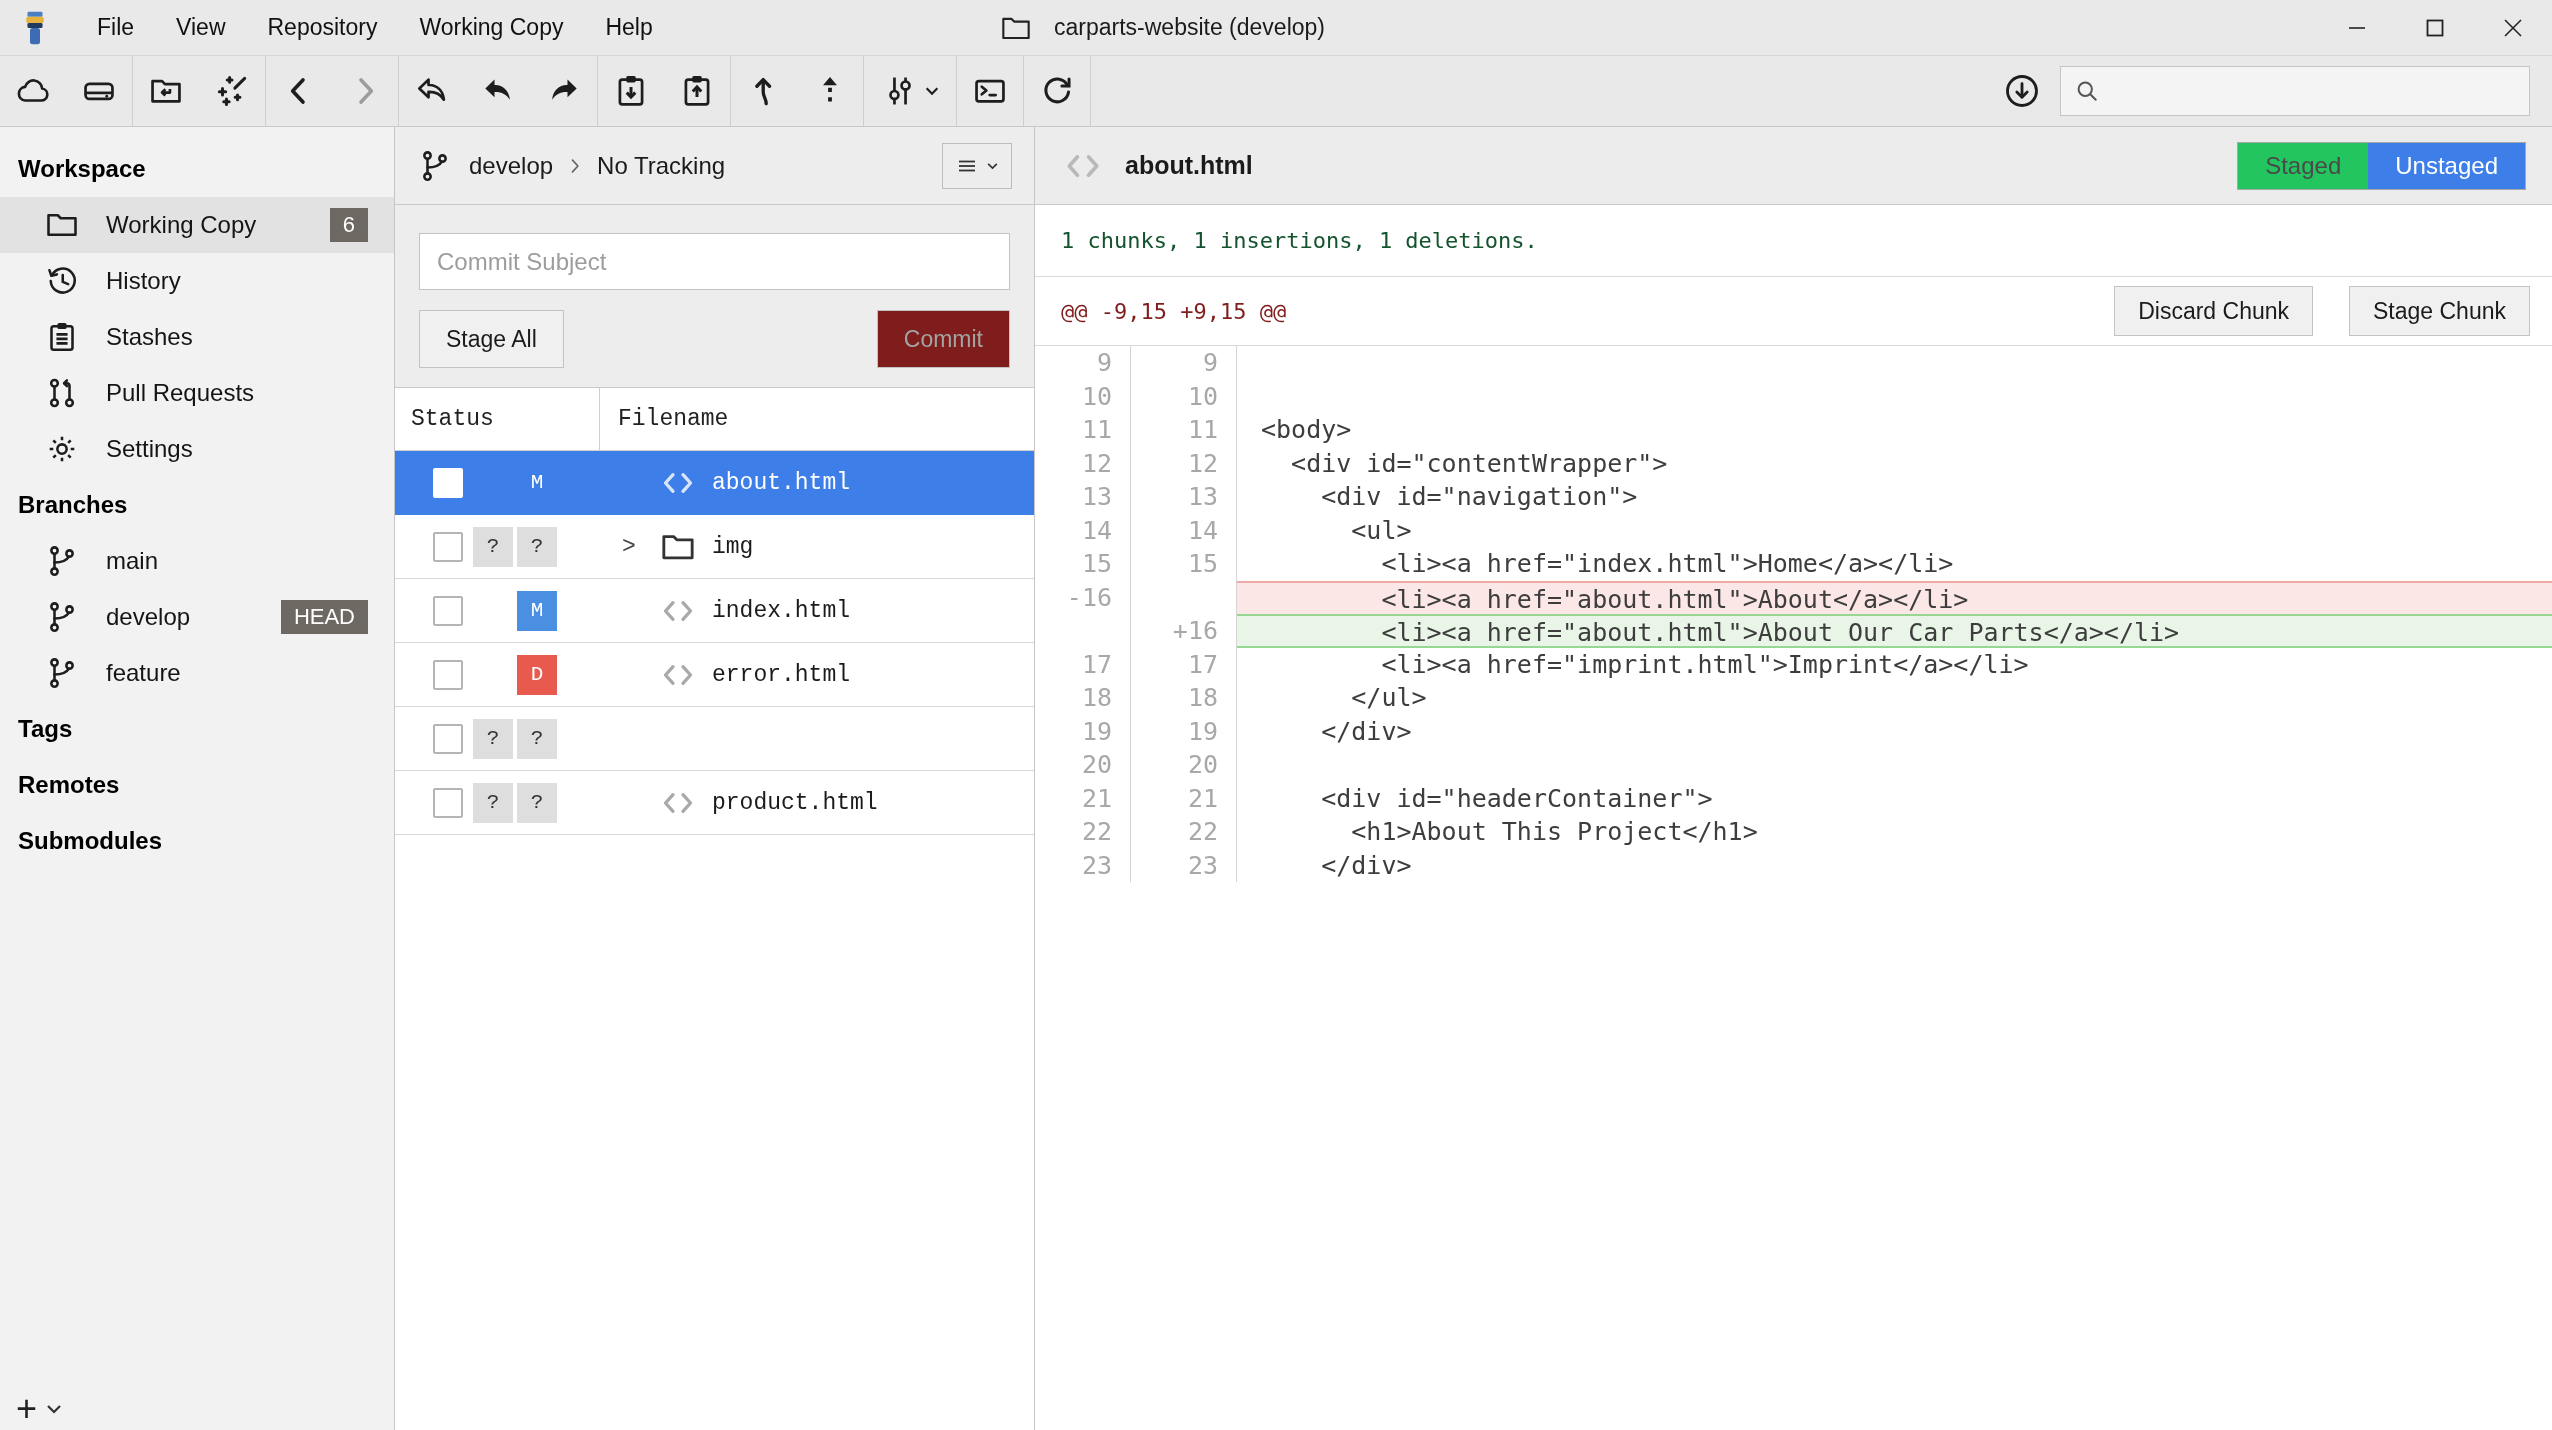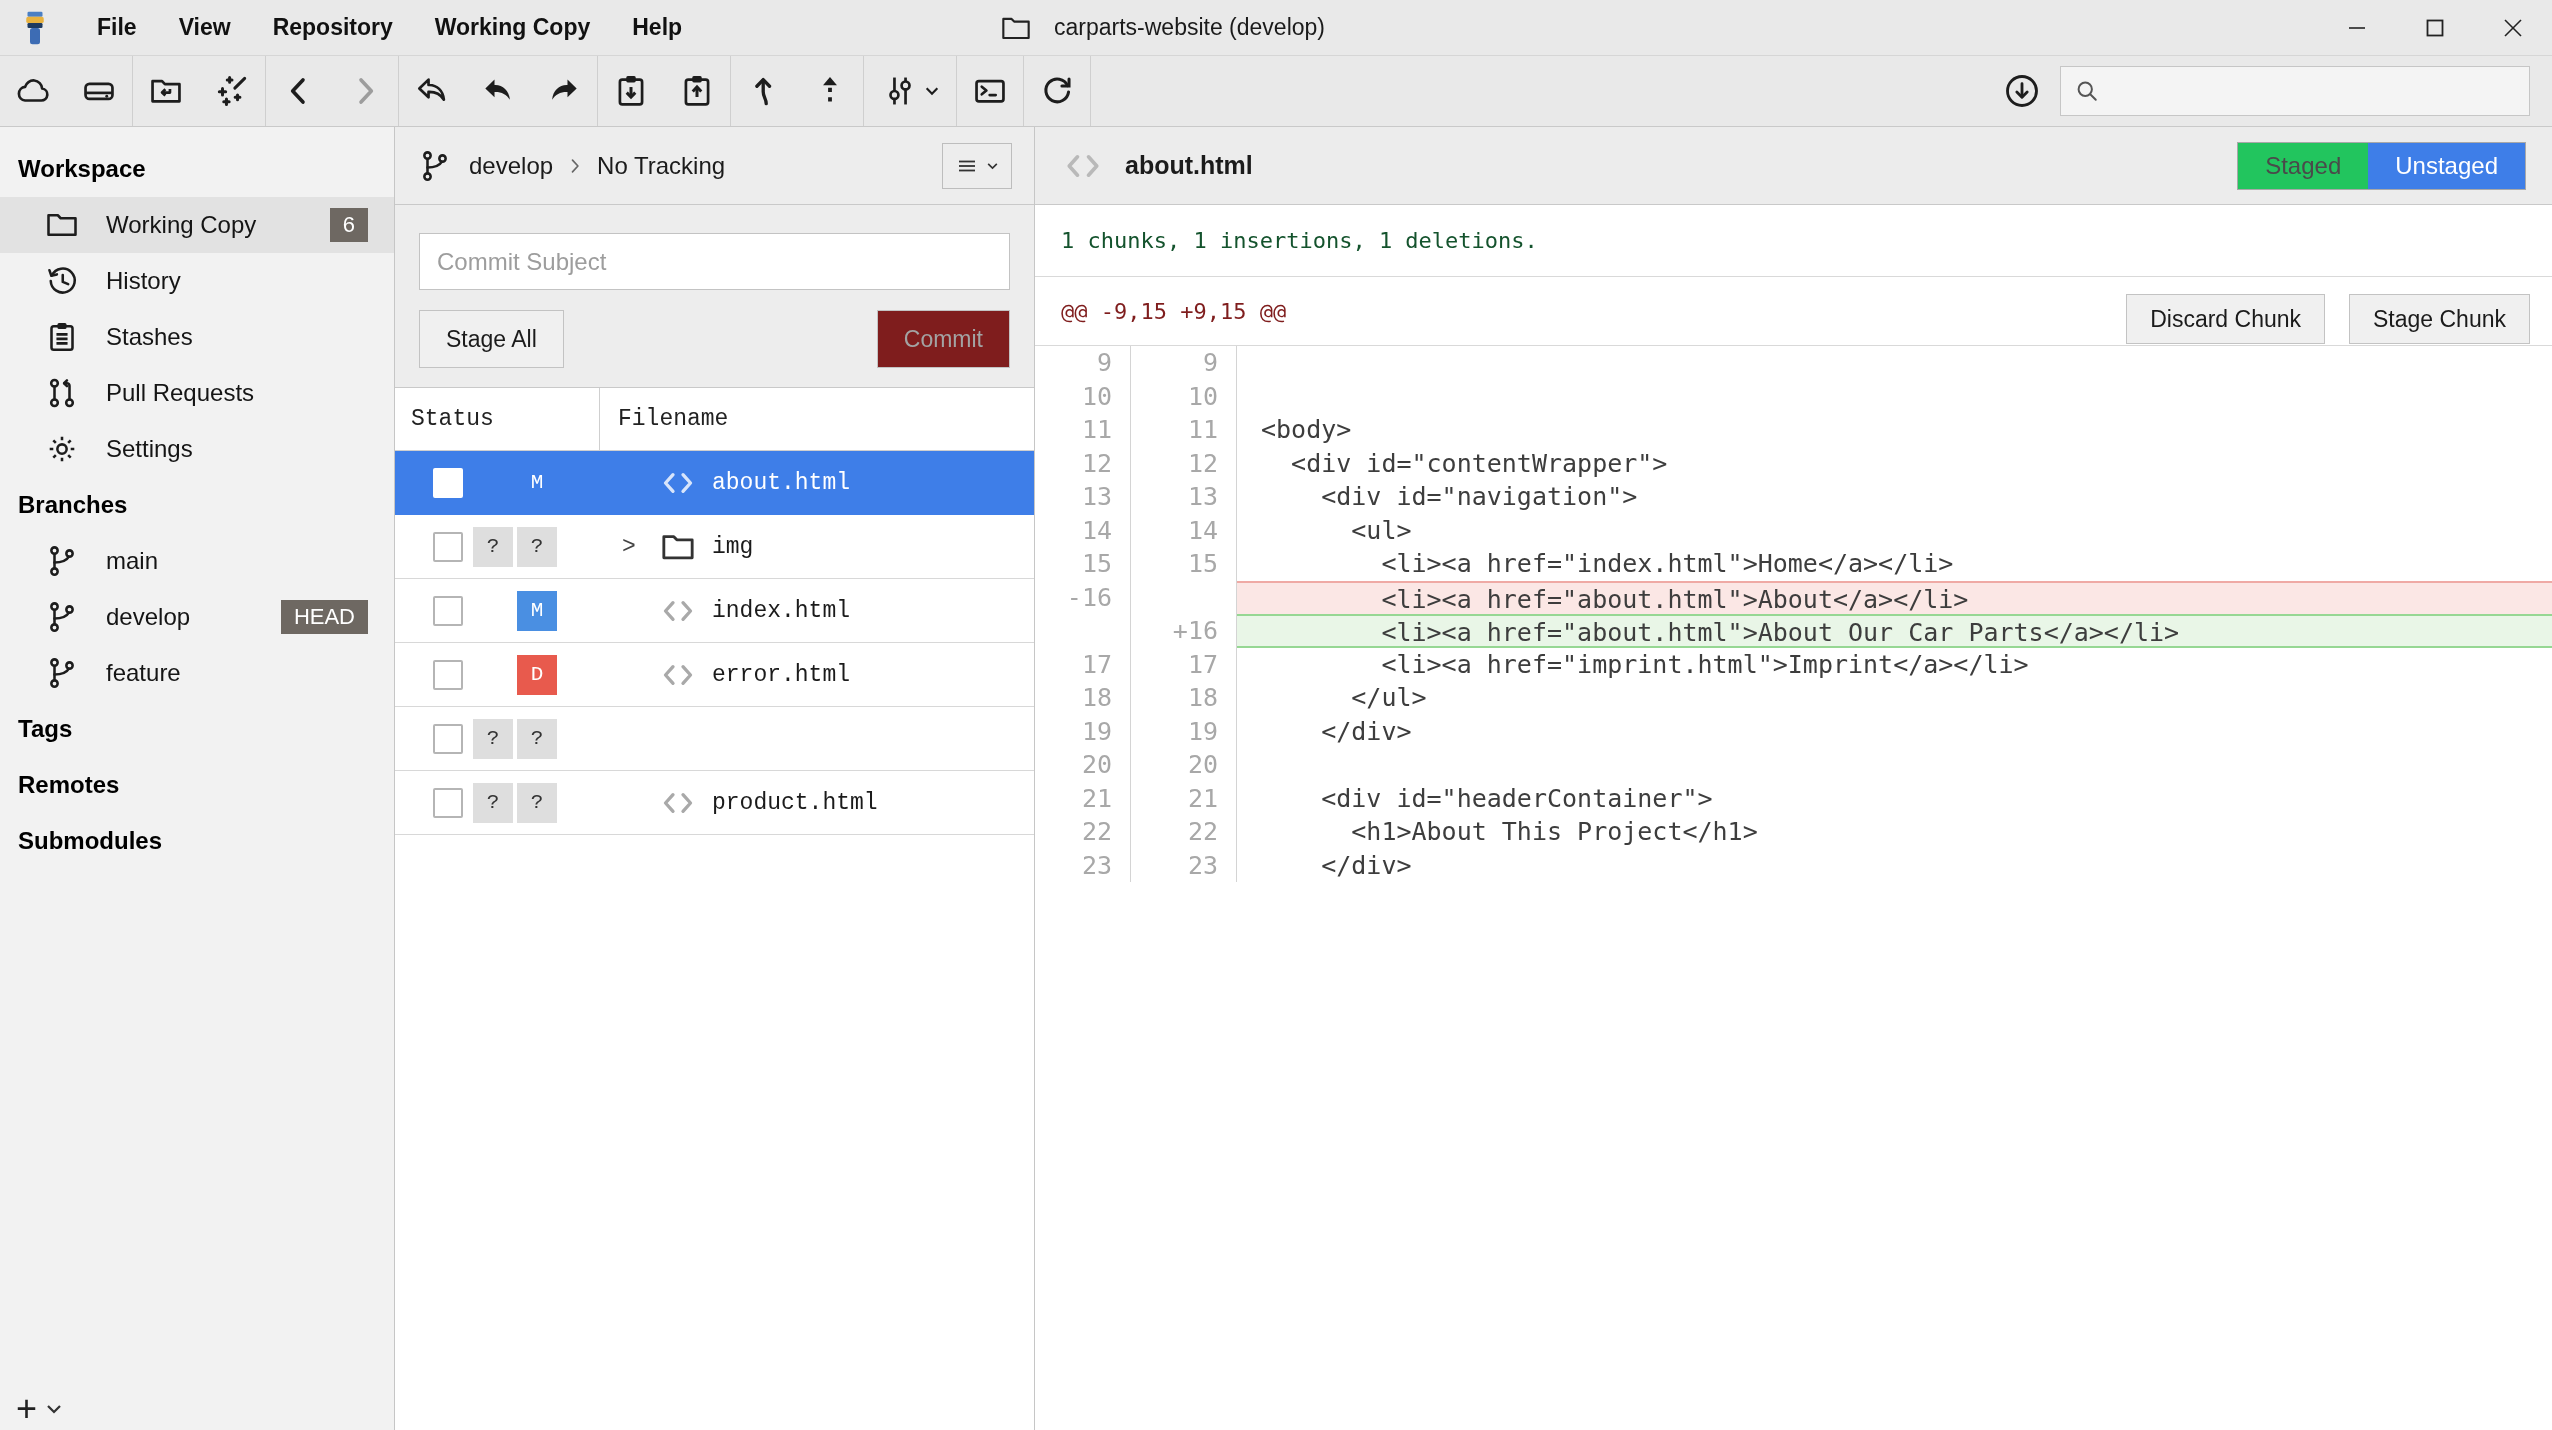--- a/index.html
+++ b/index.html
@@ -3,21 +3,21 @@
 <meta charset="utf-8">
 <style>
   html,body{margin:0;padding:0;width:2552px;height:1430px;overflow:hidden;}
   .app{width:2552px;height:1430px;display:flex;flex-direction:column;font-family:"Liberation Sans",sans-serif;color:#1b1b1b;background:#fff;font-size:24px;-webkit-font-smoothing:antialiased;}
   svg{display:block;}
 
   
   .titlebar{height:55px;background:#e9e9e9;border-bottom:1px solid #d6d6d6;display:flex;align-items:center;position:relative;flex:0 0 auto;}
   .app-icon{margin-left:20px;}
   .menubar{display:flex;margin-left:26px;height:100%;}
-  .menu-item{padding:0 21px;display:flex;align-items:center;font-size:23px;color:#111;font-weight:bold;}
+  .menu-item{padding:0 21px;display:flex;align-items:center;font-size:23px;color:#111;}
   .title-center{position:absolute;left:1000px;top:0;height:55px;display:flex;align-items:center;gap:22px;font-size:23px;color:#1b1b1b;}
   .win-controls{margin-left:auto;display:flex;height:100%;}
   .win-btn{width:78px;height:100%;display:flex;align-items:center;justify-content:center;}
 
   
   .toolbar{height:70px;background:#e9e9e9;border-bottom:1px solid #c9c9c9;display:flex;align-items:stretch;flex:0 0 auto;}
   .tbtn{width:66px;display:flex;align-items:center;justify-content:center;color:#1d1d1d;}
   .tbtn.disabled{color:#9d9d9d;}
   .tsep{width:1px;background:#cfcfcf;}
   .tspacer{flex:1;}
@@ -77,21 +77,21 @@
   
   .diff{flex:1;display:flex;flex-direction:column;background:#fff;min-width:0;}
   .diff-header{height:77px;background:#ececec;border-bottom:1px solid #c9c9c9;display:flex;align-items:center;padding:0 26px;flex:0 0 auto;}
   .file-title{font-weight:700;font-size:25px;margin-left:20px;}
   .segmented{margin-left:auto;display:flex;border:1px solid #a8a8a8;height:48px;box-sizing:border-box;}
   .seg{padding:0 27px;display:flex;align-items:center;font-size:24px;background:#22c55e;color:#4a4a4a;}
   .seg.active{background:var(--accent-blue,#4186e8);color:#fff;}
   .diff-meta{font-family:"DejaVu Sans Mono",monospace;color:#14532d;font-size:22px;height:71px;display:flex;align-items:center;padding-left:26px;flex:0 0 auto;}
   .chunk-bar{border-top:1px solid #d9d9d9;border-bottom:1px solid #d9d9d9;height:70px;display:flex;align-items:center;padding-left:26px;position:relative;flex:0 0 auto;box-sizing:border-box;}
   .chunk-head{font-family:"DejaVu Sans Mono",monospace;color:#7f1d1d;font-size:22px;}
-  .chunk-actions{position:absolute;right:22px;top:17px;display:flex;gap:24px;}
+  .chunk-actions{position:absolute;right:22px;top:9px;display:flex;gap:36px;}
   .chunk-btn{height:50px;padding:0 23px;font-size:23px;background:#f0f0f0;border:1px solid #c3c3c3;color:#1b1b1b;display:flex;align-items:center;font-family:"Liberation Sans",sans-serif;}
   .code{font-family:"DejaVu Sans Mono",monospace;font-size:25px;flex:0 0 auto;}
   .code-row{display:flex;height:33.5px;line-height:33.5px;}
   .ln{width:96px;flex:0 0 96px;box-sizing:border-box;text-align:right;padding-right:18px;color:#a8a8a8;border-right:1px solid #d4d4d4;}
   .ln.new{width:106px;flex:0 0 106px;}
   .ct{flex:1;padding-left:24px;white-space:pre;color:#3d3d3d;box-sizing:border-box;overflow:hidden;}
   .code-row.removed .ct{background:var(--diff-removed-bg,#fbe7e5);border-top:2px solid var(--diff-removed-border,#efaaa5);}
   .code-row.added .ct{background:var(--diff-added-bg,#e9f6e7);border-top:2px solid var(--diff-added-border,#96d793);border-bottom:2px solid var(--diff-added-border,#96d793);}
 </style>
 </head>

